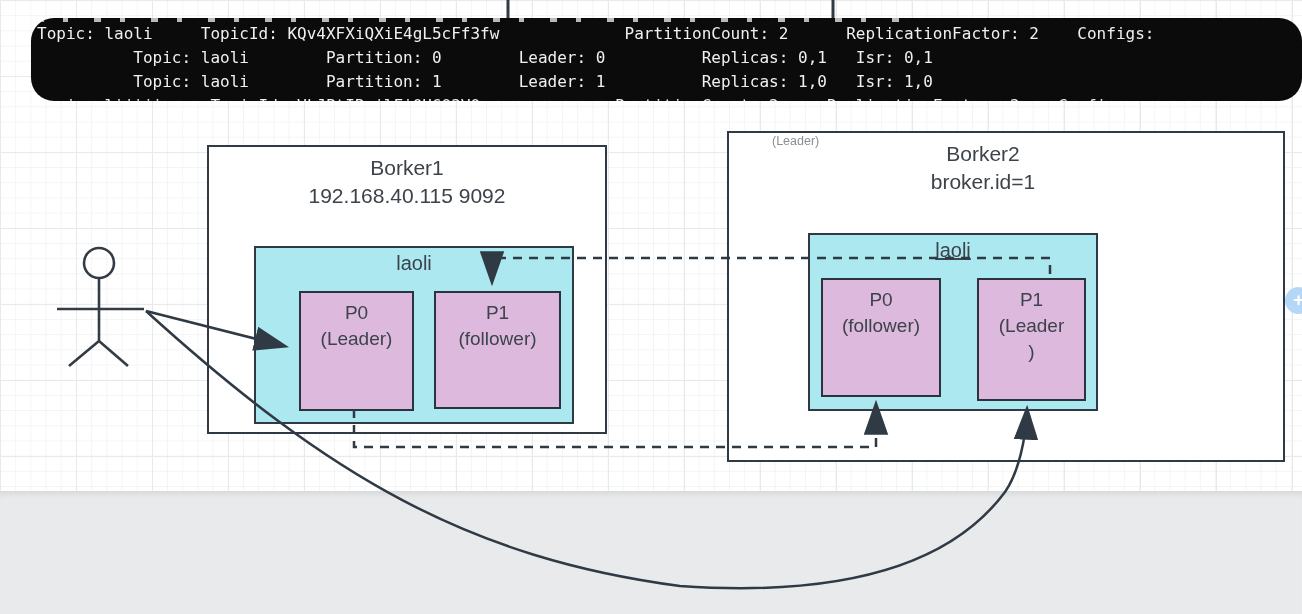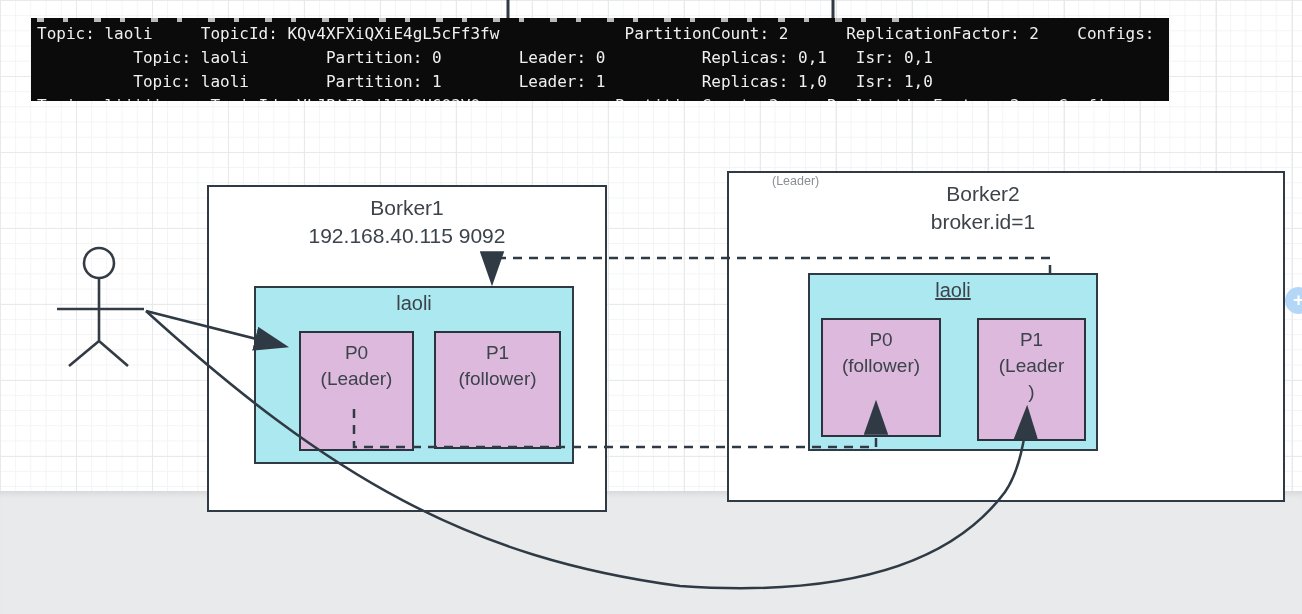--- a/index.html
+++ b/index.html
@@ -19,23 +19,23 @@
       linear-gradient(90deg,#f3f4f5 1px, transparent 1px);
     background-size:76px 76px,76px 76px,15.2px 15.2px,15.2px 15.2px;
   }
   .outside {
     position:absolute; left:0; top:491px; width:1302px; height:123px;
     background:#e9eaec;
     box-shadow:inset 0 7px 7px -5px rgba(0,0,0,0.10);
   }
   
   .broker {
-    position:absolute; background:#ffffff; border:2.5px solid #2f3a44;margin-top:40px;
+    position:absolute; background:#ffffff; border:2.5px solid #2f3a44;
   }
-  .broker1 { left:207px; top:145px; width:400px; height:327px; }
+  .broker1 { left:207px; top:145px; width:400px; height:289px; }
   .broker2 { left:727px; top:131px; width:558px; height:331px; }
   .broker-title { text-align:center; color:#3c434b; font-size:21px; line-height:28px; padding-top:7px; }
   .broker2 .broker-title { width:500px;padding-left:8px; }
   .leader-note { position:absolute; left:43px; top:1px; color:#8a8f94; font-size:12.5px; }
   
   .topic {
     position:absolute; background:#ace8f0; border:2px solid #2f3a44;
     text-align:center; color:#3c434b; font-size:20px;
   }
   .topic1 { left:45px; top:99px; width:320px; height:178px; }
@@ -53,22 +53,22 @@
   .b2p1 { left:167px; top:43px; width:109px; height:123px; }
   
   .actor-label {
     position:absolute; left:28px; top:362px; width:150px; text-align:center;
     color:#3c434b; font-size:20px; line-height:26px;
   }
   
   svg.overlay { position:absolute; left:0; top:0; pointer-events:none; }
   
   .terminal {
-    position:absolute; left:31px; top:18px; width:1138px; height:83px;
-    background:#0b0b0b; overflow:hidden; padding:4px 0 0 6px;
+    position:absolute; left:31px; top:18px; width:1271px; height:83px;
+    background:#0b0b0b; overflow:hidden; padding:4px 0 0 6px;border-radius:23px;
   }
   .terminal pre {
     font-family:"DejaVu Sans Mono","Liberation Mono",monospace;
     font-size:16px; line-height:24px; color:#f0f0f0; white-space:pre;
   }
   .term-frag {
     position:absolute; left:6px; top:0; width:880px; height:4px;
     background:repeating-linear-gradient(90deg,#d9d9d9 0 7px,transparent 7px 26px,#d9d9d9 26px 31px,transparent 31px 57px);
     opacity:.85;
   }

